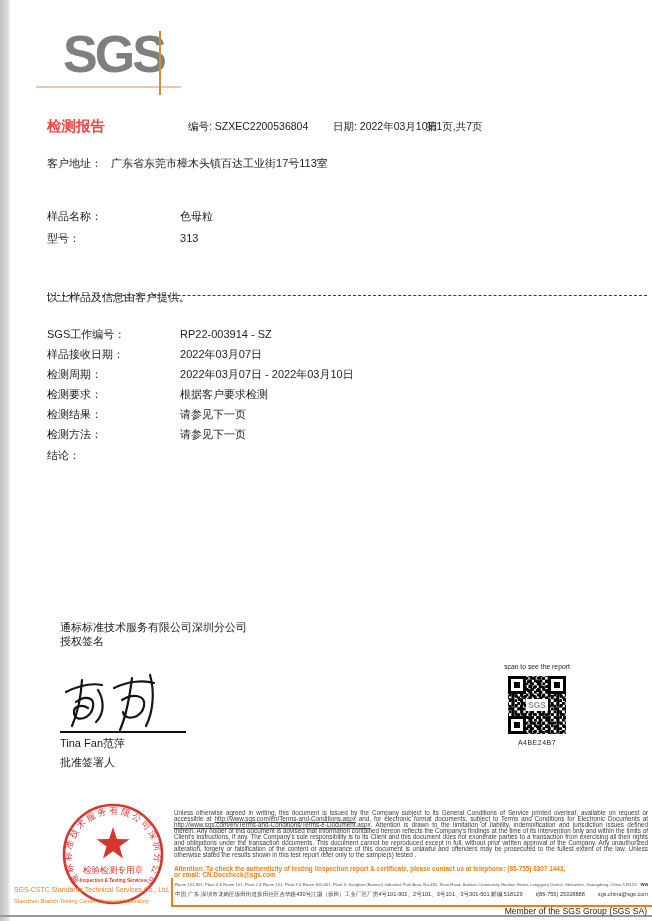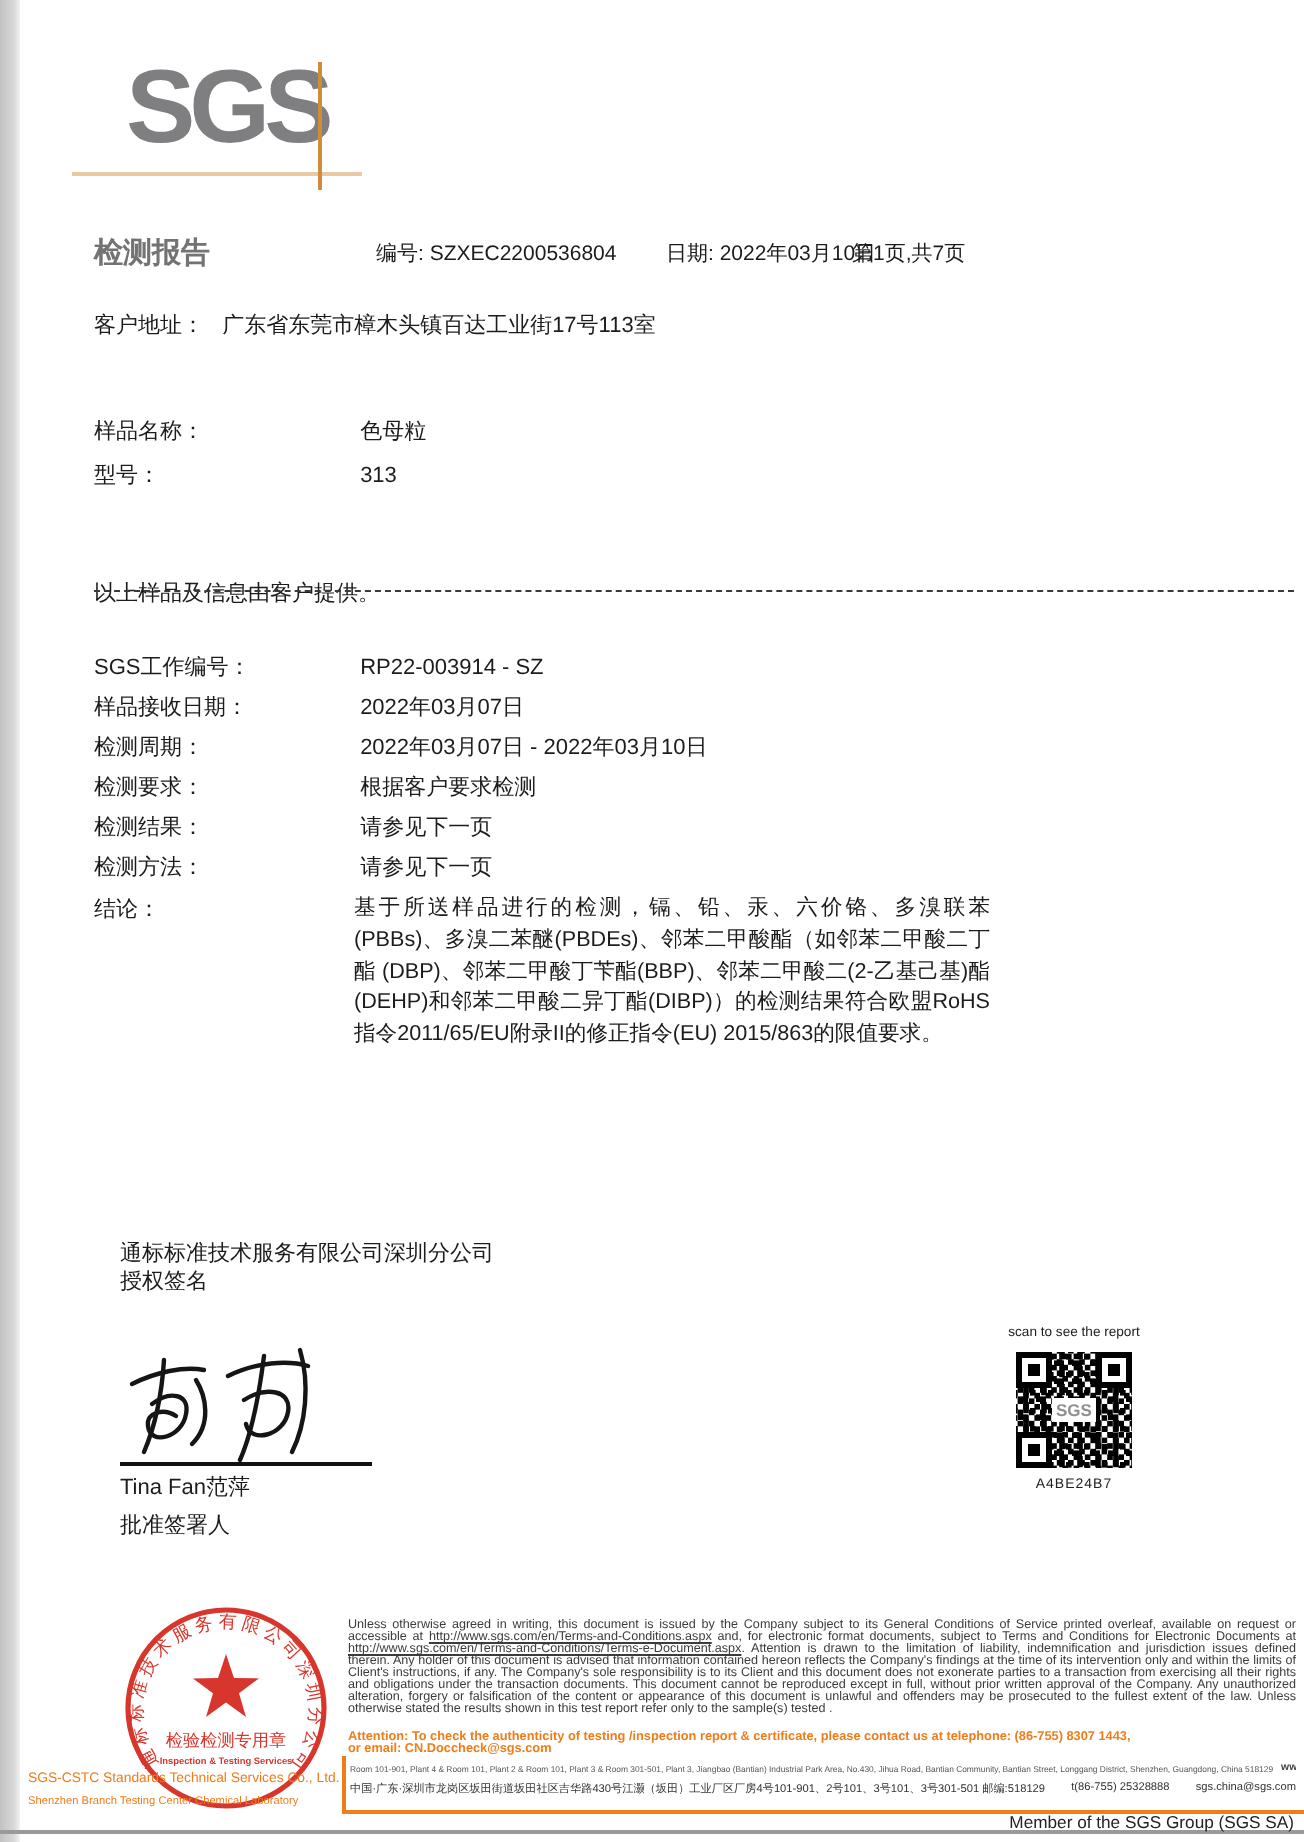--- a/index.html
+++ b/index.html
@@ -9,21 +9,21 @@
   
   .edge-left{position:absolute;left:0;top:0;width:10px;height:921px;background:linear-gradient(90deg,#c2c2c2,#d9d9d9 70%,#f2f2f2);}
   .edge-bottom{position:absolute;left:0;top:915px;width:652px;height:2px;background:#9a9a9a;}
 
   
   .logo{position:absolute;left:63px;top:28px;font-size:52px;font-weight:bold;color:#7f7f82;letter-spacing:-3px;line-height:1;font-family:"Liberation Sans","DejaVu Sans",sans-serif;}
   .logo-hline{position:absolute;left:36px;top:86px;width:145px;height:2px;background:#e9c9a2;}
   .logo-vline{position:absolute;left:159px;top:31px;width:1.5px;height:64px;background:#d08b3c;}
 
   .title-row{position:absolute;left:47px;top:117px;width:560px;height:20px;}
-  .doc-title{position:absolute;left:0;top:0;font-size:14.5px;font-weight:bold;color:#737373;}
+  .doc-title{position:absolute;left:0;top:0;font-size:14.5px;font-weight:bold;color:#ef4444;}
   .t-no{position:absolute;left:141px;top:3px;font-size:10.5px;}
   .t-date{position:absolute;left:286px;top:3px;font-size:10.5px;}
   .t-page{position:absolute;left:379px;top:3px;font-size:10.5px;}
 
   .row{font-size:11px;line-height:22px;white-space:nowrap;}
   .row .lbl{display:inline-block;vertical-align:top;}
   .g-client{position:absolute;left:47px;top:152px;width:580px;}
   .g-client .lbl{min-width:61px;}
   .g-sample{position:absolute;left:47px;top:205px;width:580px;}
   .g-sample .lbl{min-width:130px;}
@@ -130,21 +130,20 @@
     <div class="row">
       <span class="lbl">检测结果：</span>
       <span class="val">请参见下一页</span>
     </div>
     <div class="row">
       <span class="lbl">检测方法：</span>
       <span class="val">请参见下一页</span>
     </div>
     <div class="concl">
       <span class="lbl">结论：</span>
-      <span class="par">基于所送样品进行的检测，镉、铅、汞、六价铬、多溴联苯(PBBs)、多溴二苯醚(PBDEs)、邻苯二甲酸酯（如邻苯二甲酸二丁酯 (DBP)、邻苯二甲酸丁苄酯(BBP)、邻苯二甲酸二(2-乙基己基)酯(DEHP)和邻苯二甲酸二异丁酯(DIBP)）的检测结果符合欧盟RoHS指令2011/65/EU附录II的修正指令(EU) 2015/863的限值要求。</span>
     </div>
   </div>
 
   <div class="sig-block">
     <div class="sig-co">通标标准技术服务有限公司深圳分公司</div>
     <div class="sig-auth">授权签名</div>
     <svg class="sig-draw" width="140" height="66" viewBox="0 0 140 66">
       <g fill="none" stroke="#151515" stroke-width="2.2" stroke-linecap="round">
         <path d="M22,12 C21,28 18,44 12,58"></path>
         <path d="M6,24 C18,18 32,15 42,17"></path>

